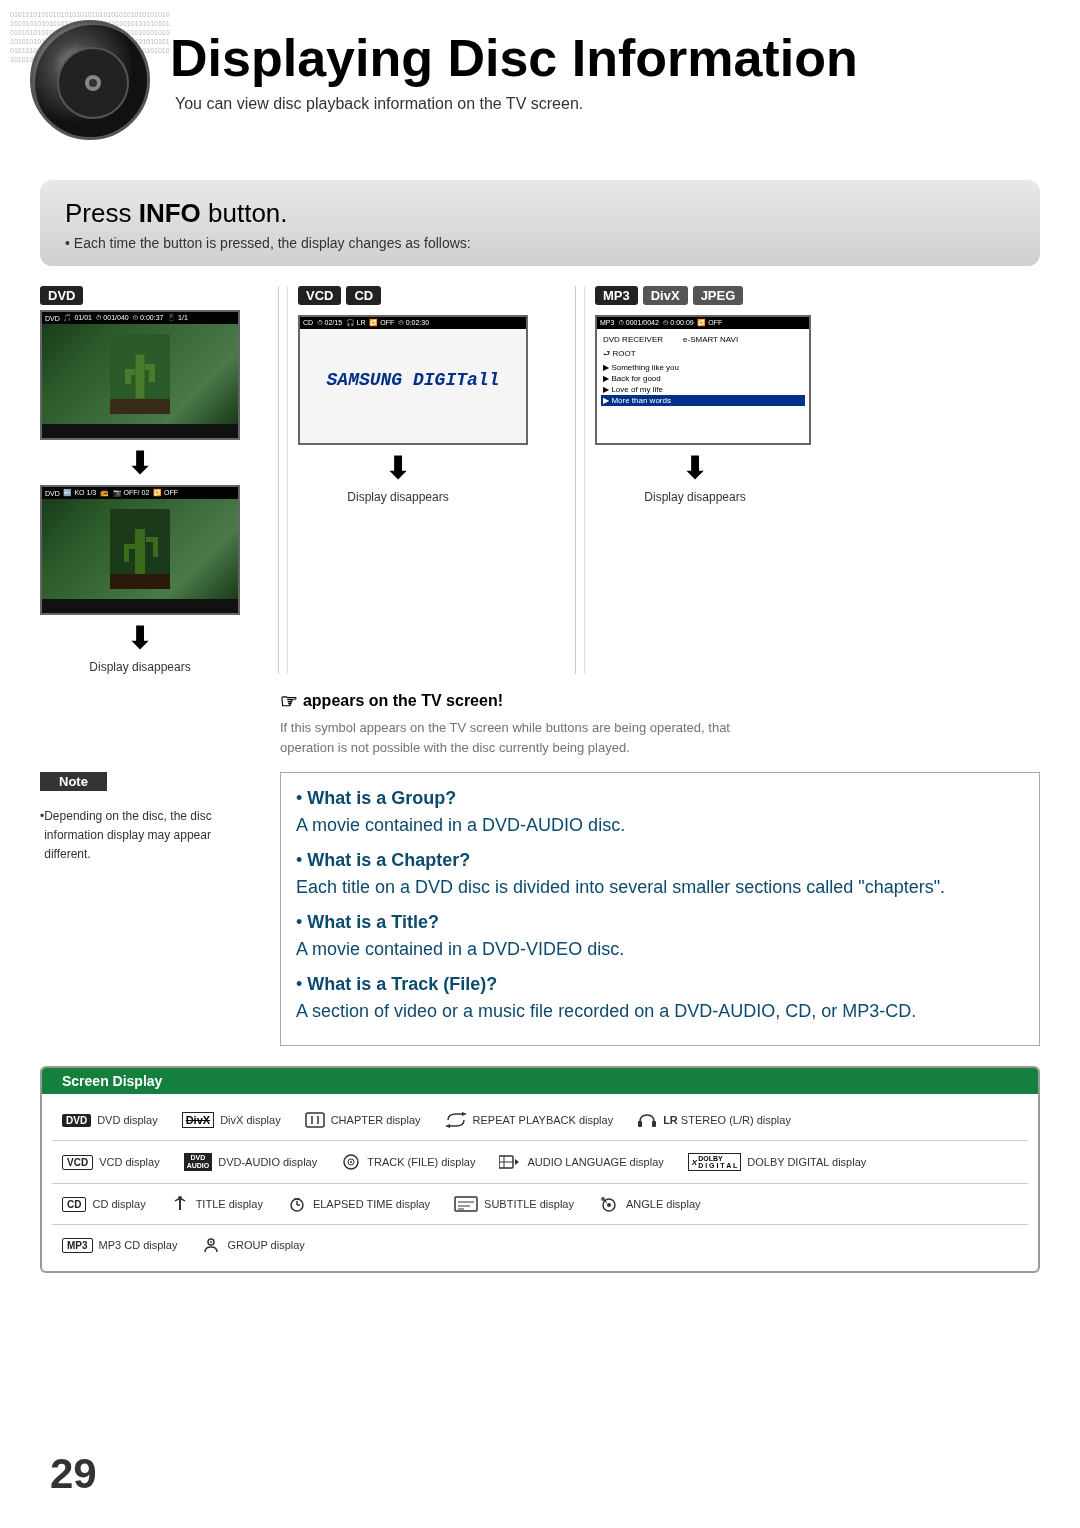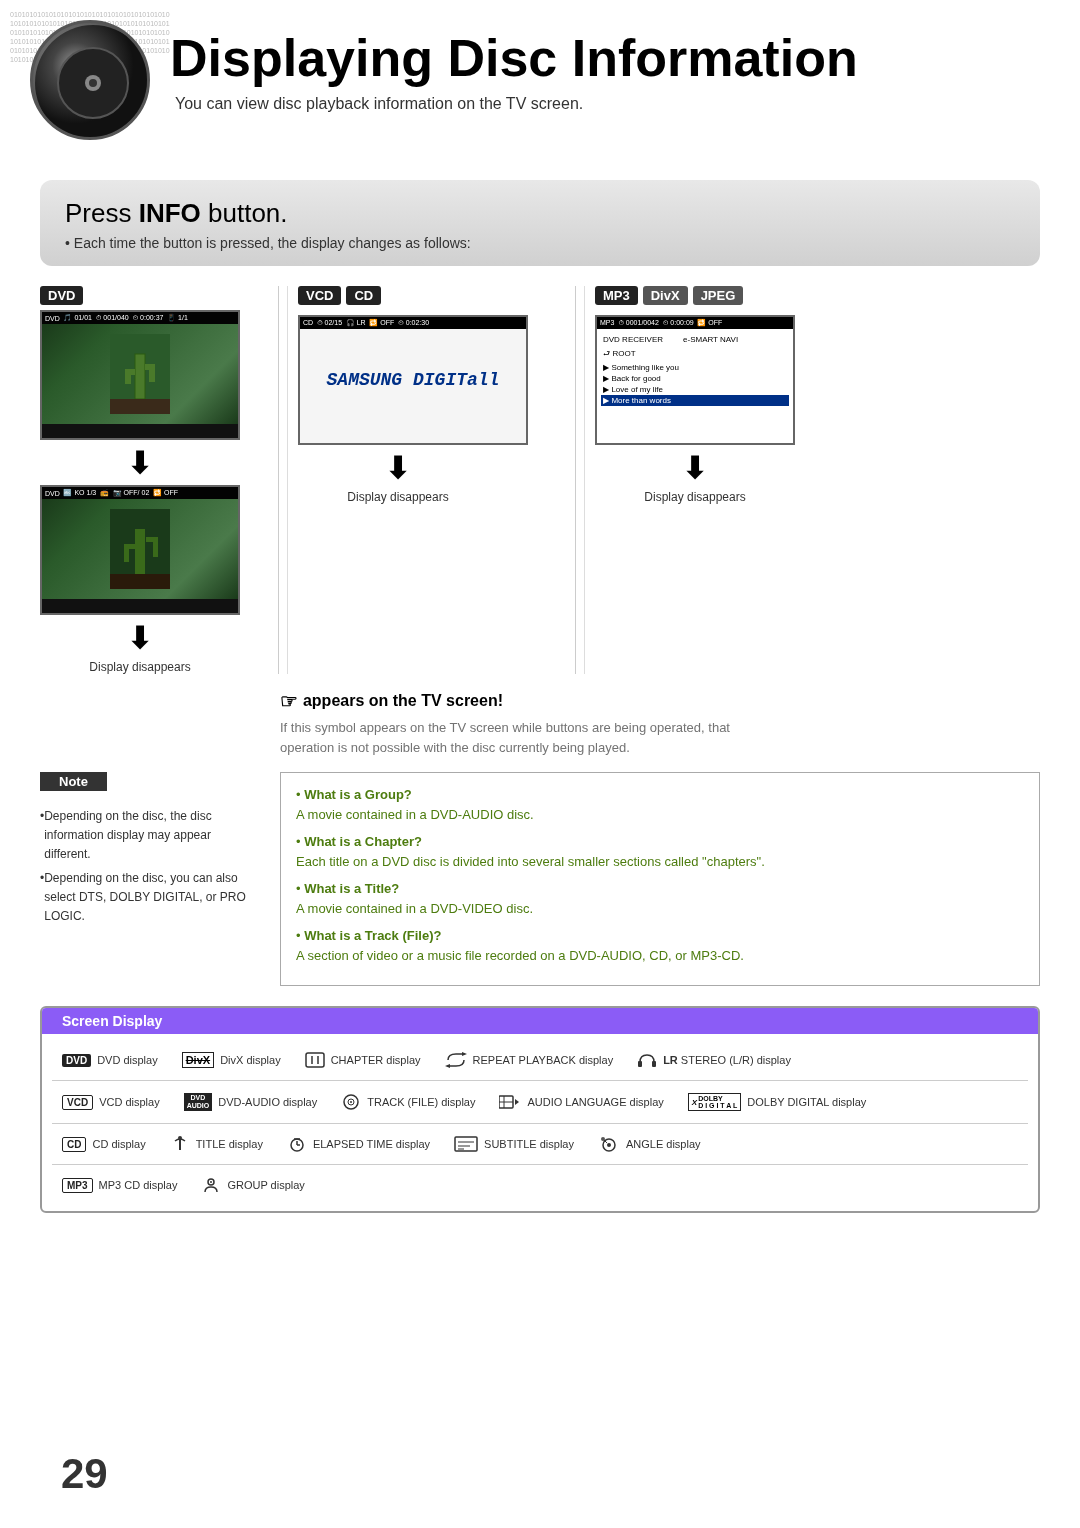--- a/index.html
+++ b/index.html
@@ -218,21 +218,21 @@
       border-left: 1px solid #ddd;
     }
     .mp3-labels {
       display: flex;
       gap: 5px;
       margin-bottom: 5px;
     }
     .mp3-screen {
       border: 2px solid #666;
       background: #fff;
-      width: 200px;
+      width: 216px;
       height: 130px;
       position: relative;
       overflow: hidden;
       margin-bottom: 5px;
     }
     .mp3-info-bar {
       background: #000;
       color: #fff;
       font-size: 7px;
       padding: 2px 3px;
@@ -293,42 +293,42 @@
     .note-text .bullet { margin-bottom: 4px; display: flex; }
     .note-text .bullet::before { content: "• "; flex-shrink: 0; }
 
     
     .whatis-section {
       flex: 1;
       border: 1px solid #aaa;
       padding: 12px 15px;
     }
     .whatis-item {
-      font-size: 13px;
-      color: #4d7c0f;
+      font-size: 18px;
+      color: #0c4a6e;
       margin-bottom: 8px;
       line-height: 1.5;
     }
     .whatis-item strong {
       font-weight: bold;
     }
     .whatis-bullet::before {
       content: "• ";
     }
 
     
     .screen-display-section {
       margin: 20px 40px 20px 40px;
       border: 2px solid #999;
       border-radius: 6px;
       padding: 0 0 10px 0;
       overflow: hidden;
     }
     .screen-display-header {
-      background: #8b5cf6;
+      background: #15803d;
       color: #fff;
       font-size: 14px;
       font-weight: bold;
       padding: 5px 0 5px 20px;
       margin-bottom: 10px;
     }
     .sd-row {
       display: flex;
       align-items: center;
       gap: 6px;
@@ -351,21 +351,21 @@
     }
     .sd-text {
       font-size: 11px;
       color: #333;
     }
 
     
     .page-number {
       position: absolute;
       bottom: 30px;
-      left: 61px;
+      left: 50px;
       font-size: 42px;
       font-weight: bold;
       color: #333;
     }
 
     .sd-divider {
       border: none;
       border-top: 1px solid #ccc;
       margin: 4px 10px;
     }
@@ -571,21 +571,20 @@
       <span>If this symbol appears on the TV screen while buttons are being operated, that</span><br>
       <span>operation is not possible with the disc currently being played.</span>
     </div>
   </div>
 
   <div class="note-section">
     <div class="note-box">
       <div class="note-label">Note</div>
       <div class="note-text">
         <div class="bullet">Depending on the disc, the disc information display may appear different.</div>
-        <div class="bullet">Depending on the disc, you can also select DTS, DOLBY DIGITAL, or PRO LOGIC.</div>
       </div>
     </div>
 
     <div class="whatis-section">
       <div class="whatis-item whatis-bullet">
         <strong>What is a Group?</strong><br>A movie contained in a DVD-AUDIO disc.
       </div>
       <div class="whatis-item whatis-bullet">
         <strong>What is a Chapter?</strong><br>Each title on a DVD disc is divided into several smaller sections called "chapters".
       </div>

